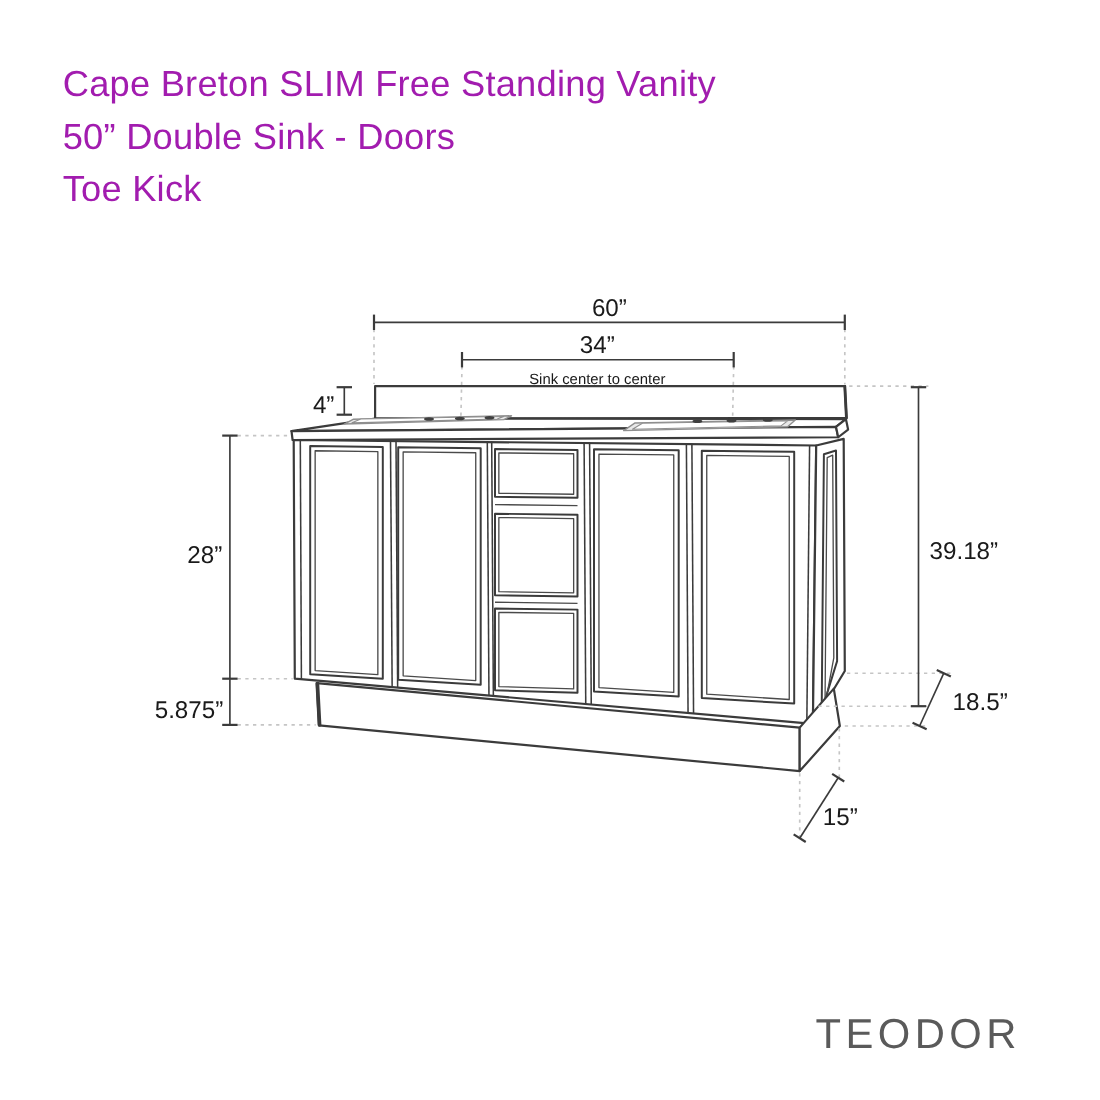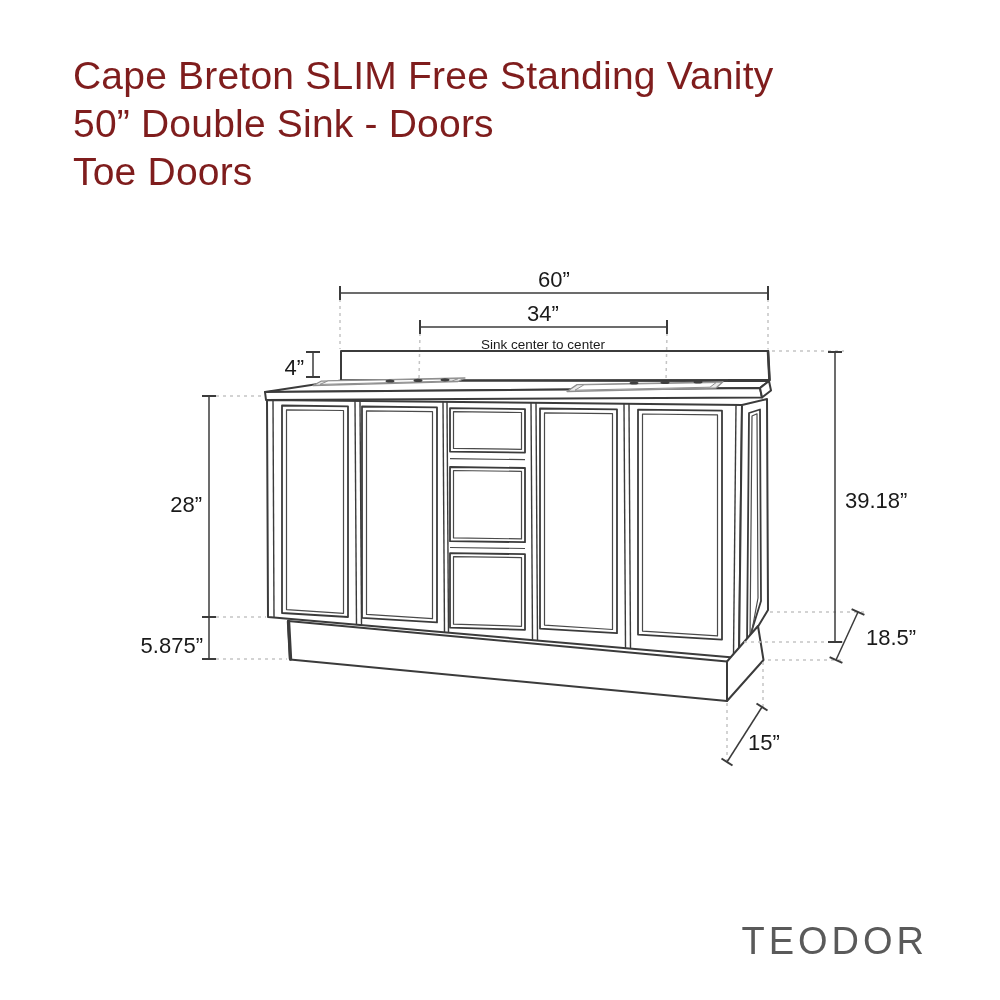--- a/index.html
+++ b/index.html
@@ -1,17 +1,17 @@
 <!DOCTYPE html>
 <html><head>
 <meta charset="utf-8">
 <style>
   html,body{margin:0;padding:0;background:#ffffff;}
   body{width:1000px;height:1000px;position:relative;font-family:"Liberation Sans",sans-serif;overflow:hidden;}
-  .title-block{position:absolute;left:57px;top:52px;color:#7f1d1d;font-size:39px;line-height:48px;font-weight:400;letter-spacing:0.2px;margin-left:16px;}
+  .title-block{position:absolute;left:57px;top:52px;color:#a21caf;font-size:33px;line-height:48px;font-weight:400;letter-spacing:0.2px;}
   .brand{position:absolute;right:72px;top:920px;font-size:38px;font-weight:200;letter-spacing:4px;color:#5a5a5a;font-family:"Liberation Sans",sans-serif;margin-left:17px;}
   svg{position:absolute;left:0;top:0;}
   .ln{stroke:#3b3b3b;stroke-width:2;fill:none;stroke-linecap:round;stroke-linejoin:round;}
   .face{stroke:#3b3b3b;stroke-width:2;fill:#ffffff;stroke-linejoin:round;}
   .panel{stroke:#3b3b3b;stroke-width:1.8;fill:none;stroke-linejoin:round;}
   .panel-in{stroke:#4a4a4a;stroke-width:1.2;fill:none;stroke-linejoin:round;}
   .thin{stroke:#3b3b3b;stroke-width:1.4;fill:none;}
   .dashed{stroke:#c5c5c5;stroke-width:1.5;fill:none;stroke-dasharray:3 4;}
   .dim-line{stroke:#3b3b3b;stroke-width:1.5;fill:none;}
   .tick{stroke:#3b3b3b;stroke-width:2;fill:none;}
@@ -20,21 +20,21 @@
   .sink-rim{fill:#e9e9e9;stroke:#8f8f8f;stroke-width:1.3;stroke-linejoin:round;}
   .sink-in{fill:#ffffff;stroke:#8f8f8f;stroke-width:1;stroke-linejoin:round;}
   .hole{fill:#3f3f3f;}
 </style>
 </head>
 <body>
 
 <div class="title-block">
   <div>Cape Breton SLIM Free Standing Vanity</div>
   <div>50” Double Sink - Doors</div>
-  <div>Toe Doors</div>
+  <div>Toe Kick</div>
 </div>
 
 <svg width="1000" height="1000" viewBox="0 0 1000 1000">
 
   <g>
 
     <g>
       <polygon class="face" points="341,351 768,351 769.5,380 341,380.5"></polygon>
       <line class="ln" x1="768" y1="351" x2="769.5" y2="380" style="stroke-width:2.6"></line>
     </g>

